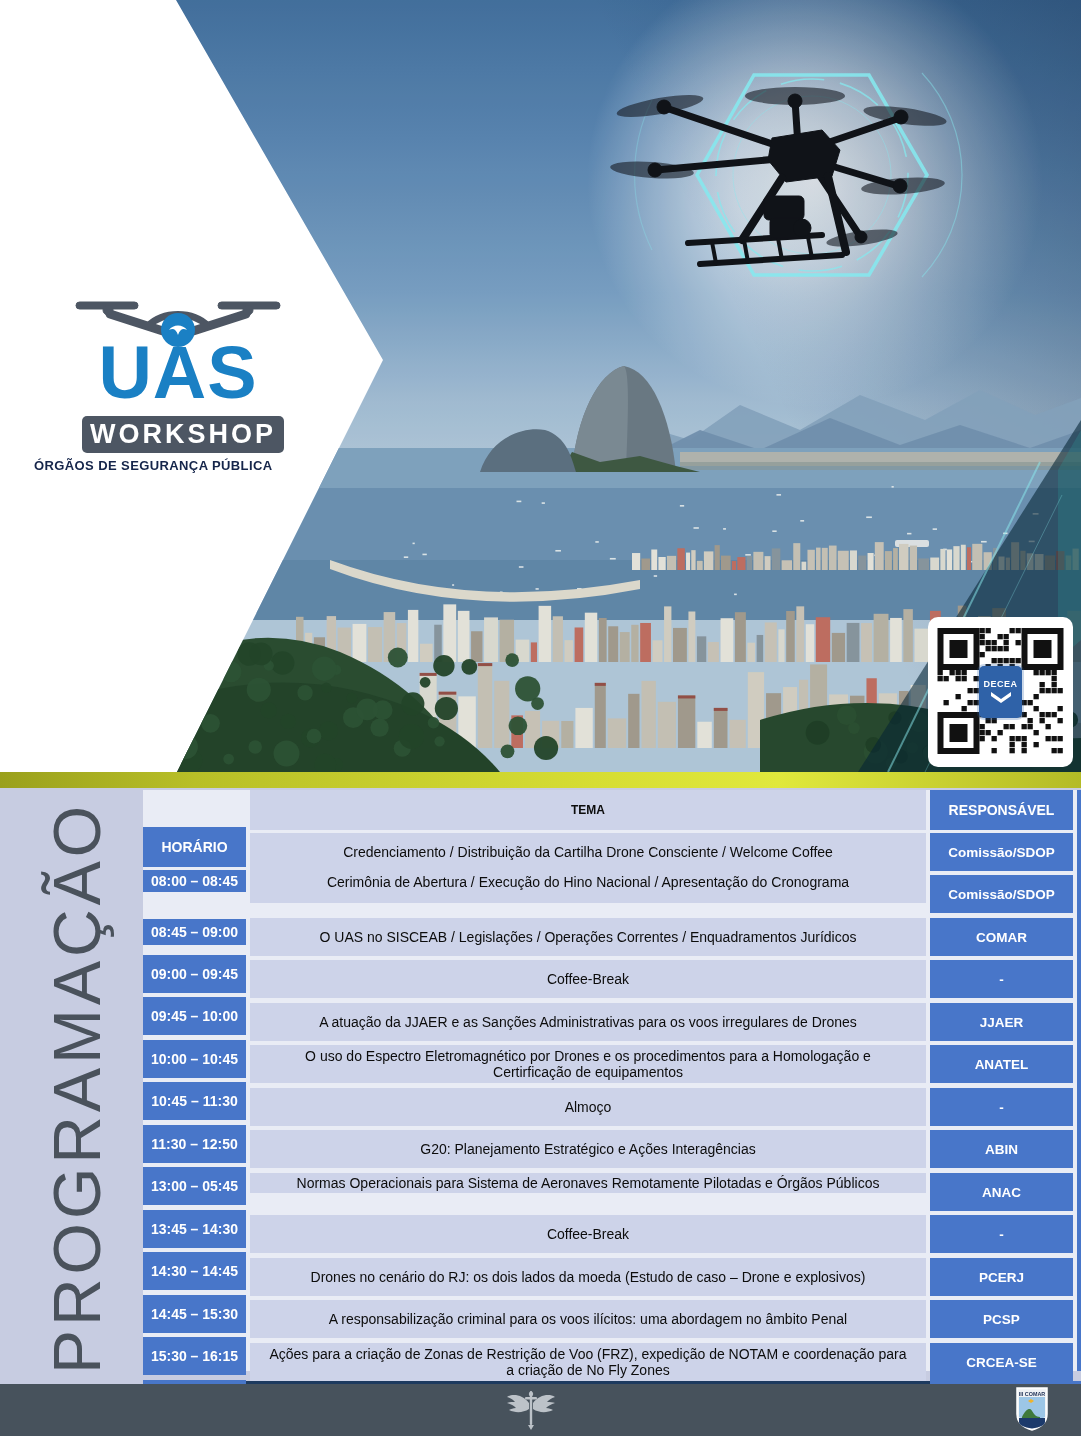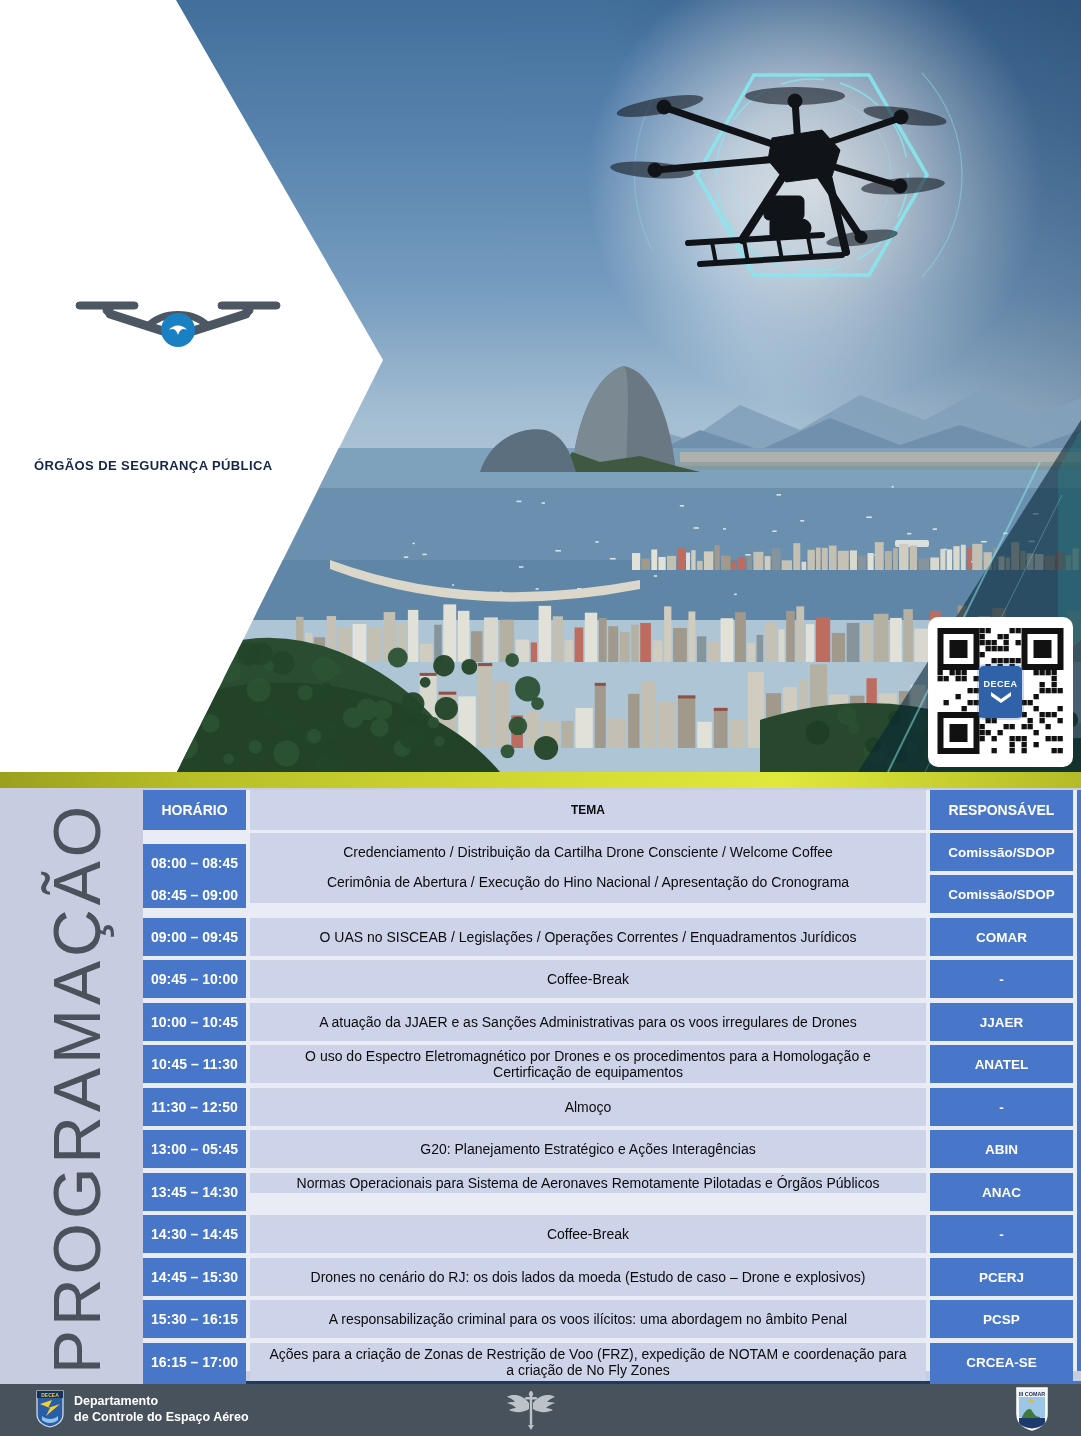--- a/index.html
+++ b/index.html
@@ -27,21 +27,21 @@
   
   #yellow-bar{position:absolute;left:0;top:772px;width:1081px;height:16px;
       background:linear-gradient(90deg,#9aa01c 0%,#b8bf27 18%,#d6dd33 55%,#e0e83c 72%,#b4bb26 100%);}
   
   #program{position:absolute;left:0;top:788px;width:1081px;height:596px;background:#c7cce1;}
   #table-panel{position:absolute;left:143px;top:2px;width:938px;height:581px;background:#e9ecf5;}
   #vertical-title{position:absolute;left:22px;top:60px;height:480px;width:110px;display:flex;align-items:center;justify-content:center;}
   #vertical-title span{writing-mode:vertical-rl;transform:rotate(180deg);font-size:66px;color:#4a525c;
                        letter-spacing:4px;font-weight:400;line-height:1;}
   .cell{position:absolute;display:flex;align-items:center;justify-content:center;text-align:center;}
-  .c-time{left:143px;width:103px;background:#4876c9;color:#ffffff;font-weight:bold;font-size:14px;}
+  .c-time{left:143px;width:103px;background:#4876c9;color:#ffffff;font-weight:bold;font-size:14px;margin-top:37px;}
   .c-theme{left:250px;width:676px;background:#cdd3e9;color:#0c0c0c;font-size:14px;padding:0 14px;box-sizing:border-box;}
   .c-owner{left:930px;width:143px;background:#4876c9;color:#ffffff;font-weight:bold;font-size:13.5px;}
   .hdr .c-theme{font-weight:bold;font-size:12px;}
   .hdr .c-time,.hdr .c-owner{font-size:14px;}
   #edge-sliver{position:absolute;left:1077px;top:2px;width:4px;height:581px;background:#4876c9;}
   #bottom-strip-navy{position:absolute;left:246px;top:593px;width:684px;height:8px;background:#1d3a5f;}
   #bottom-strip-blue1{position:absolute;left:143px;top:593px;width:103px;height:8px;background:#4876c9;}
   #bottom-strip-blue2{position:absolute;left:930px;top:593px;width:151px;height:8px;background:#4876c9;}
   
   #footer{position:absolute;left:0;top:1384px;width:1081px;height:52px;background:#47525c;}
@@ -583,40 +583,44 @@
           <line x1="142" y1="44" x2="198" y2="26" stroke-width="9" stroke-linecap="round"></line>
 
           <rect x="28" y="14" width="62" height="7" rx="3.5"></rect>
           <rect x="170" y="14" width="62" height="7" rx="3.5"></rect>
           <circle cx="60" cy="22" r="5"></circle>
           <circle cx="200" cy="22" r="5"></circle>
         </g>
         <circle cx="130" cy="42" r="17" fill="#1a80c4"></circle>
         <path d="M121,42 C125,36 135,36 139,42 C135,40 132,41 130,47 C128,41 125,40 121,42 Z" fill="#ffffff"></path>
       </svg>
+      <div id="uas-title">UAS</div>
+      <div id="workshop-box">
+        <span>WORKSHOP</span>
+      </div>
       <div id="logo-subtitle">ÓRGÃOS DE SEGURANÇA PÚBLICA</div>
     </div>
   </div>
 
   <div id="yellow-bar"></div>
 
   <div id="program">
     <div id="table-panel"></div>
     <div id="vertical-title">
       <span>PROGRAMAÇÃO</span>
     </div>
 
     <div class="hdr">
       <div class="cell c-time" style="top:2px;height:40px">HORÁRIO</div>
       <div class="cell c-theme" style="top:2px;height:40px">TEMA</div>
       <div class="cell c-owner" style="top:2px;height:40px">RESPONSÁVEL</div>
     </div>
 
     <div>
-      <div class="cell c-time" style="top:56px;height:38px">08:00 – 08:45</div>
+      <div class="cell c-time" style="top:45px;height:22px">08:00 – 08:45</div>
       <div class="cell c-theme" style="top:45px;height:38px">Credenciamento / Distribuição da Cartilha Drone Consciente / Welcome Coffee</div>
       <div class="cell c-owner" style="top:45px;height:38px">Comissão/SDOP</div>
     </div>
     <div>
       <div class="cell c-time" style="top:94px;height:26px">08:45 – 09:00</div>
       <div class="cell c-theme" style="top:73px;height:42px">Cerimônia de Abertura / Execução do Hino Nacional / Apresentação do Cronograma</div>
       <div class="cell c-owner" style="top:87px;height:38px">Comissão/SDOP</div>
     </div>
     <div>
       <div class="cell c-time" style="top:130px;height:38px">09:00 – 09:45</div>
@@ -674,33 +678,20 @@
       <div class="cell c-owner" style="top:555px;height:38px">CRCEA-SE</div>
     </div>
 
     <div id="edge-sliver"></div>
     <div id="bottom-strip-blue1"></div>
     <div id="bottom-strip-navy"></div>
     <div id="bottom-strip-blue2"></div>
   </div>
 
   <div id="footer">
-    <div id="decea-block">
-      <svg width="28" height="38" viewBox="0 0 28 38">
-        <path d="M1,1 H27 V24 C27,32 20,36 14,37 C8,36 1,32 1,24 Z" fill="#2a5da8" stroke="#dfe3e8" stroke-width="1.2"></path>
-        <path d="M1,1 H27 V8 H1 Z" fill="#16305e"></path>
-        <text x="14" y="7" font-size="5" font-weight="bold" fill="#f5d02c" text-anchor="middle" font-family="Liberation Sans, sans-serif">DECEA</text>
-        <path d="M4,14 L16,10 L12,18 L24,14 L10,26 L14,18 Z" fill="#f5d02c"></path>
-        <path d="M6,26 C10,30 18,30 22,26 L22,30 C18,34 10,34 6,30 Z" fill="#8fc3e8"></path>
-      </svg>
-      <div id="decea-text">
-        <div>Departamento</div>
-        <div>de Controle do Espaço Aéreo</div>
-      </div>
-    </div>
 
     <svg id="fab-emblem" width="56" height="42" viewBox="0 0 56 42">
       <g fill="#bcc2c8">
         <path d="M26,14 C20,6 10,4 4,8 C8,9 10,11 12,13 C9,13 6,13 4,14 C8,15 11,17 13,19 C10,19 8,20 6,21 C12,24 20,24 26,20 Z"></path>
         <path d="M30,14 C36,6 46,4 52,8 C48,9 46,11 44,13 C47,13 50,13 52,14 C48,15 45,17 43,19 C46,19 48,20 50,21 C44,24 36,24 30,20 Z"></path>
         <rect x="26.8" y="2" width="2.4" height="34" rx="1"></rect>
         <rect x="22" y="8" width="12" height="2.4" rx="1"></rect>
         <circle cx="28" cy="5" r="2.2"></circle>
         <path d="M25,36 L28,41 L31,36 Z"></path>
       </g>

